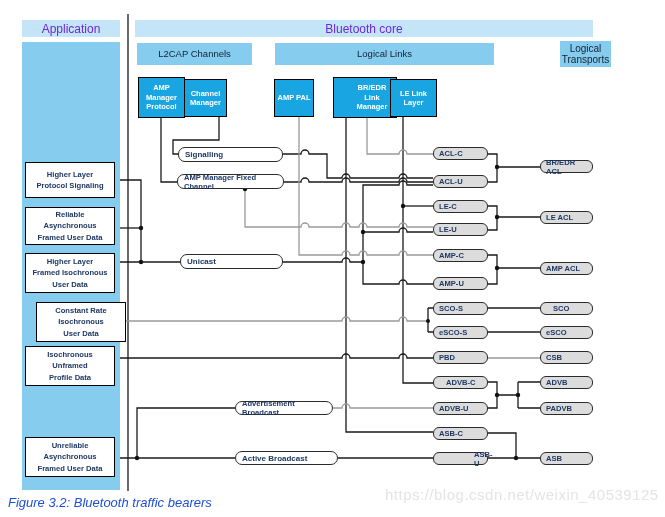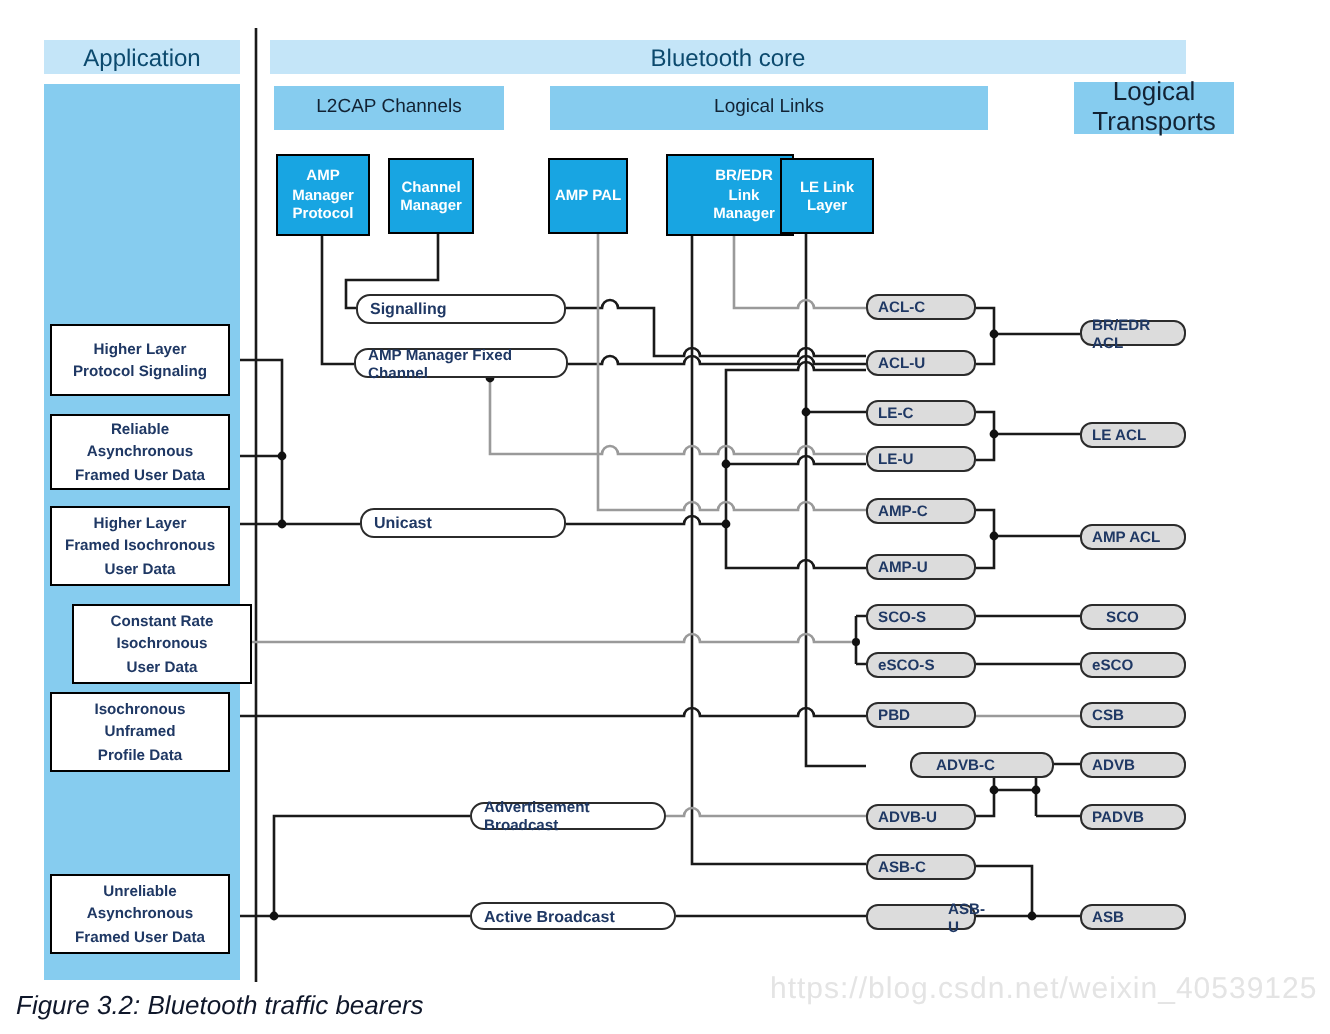--- a/index.html
+++ b/index.html
@@ -9,35 +9,35 @@
     --box-gray:#dcdcdc;
     --line-black:#1a1a1a;
     --line-gray:#9a9a9a;
     --label-navy:#1f3864;
   }
   html,body{margin:0;padding:0;background:#fff;}
   #stage{position:relative;width:665px;height:517px;background:#fff;
          font-family:"Liberation Sans","DejaVu Sans",sans-serif;overflow:hidden;}
   .abs{position:absolute;box-sizing:border-box;}
   .hdr{background:var(--header-blue);display:flex;align-items:center;justify-content:center;
-       font-size:12px;color:#0c4a6e;}
+       font-size:12px;color:#6d28d9;}
   .bar{background:var(--bar-blue);display:flex;align-items:center;justify-content:center;
        font-size:9.5px;color:#122233;text-align:center;line-height:1.15;white-space:pre-line;}
   .panel{background:var(--bar-blue);}
   .blk{background:var(--block-blue);border:1px solid #000;color:#fff;font-weight:bold;
        font-size:7.5px;line-height:1.25;display:flex;align-items:center;justify-content:center;
        text-align:center;white-space:pre-line;}
   .tbox{background:#fff;border:1.2px solid #000;color:var(--label-navy);font-weight:bold;
         font-size:7.6px;line-height:1.5;display:flex;align-items:center;justify-content:center;
         text-align:center;white-space:pre-line;}
   .pill{background:#fff;border:1.3px solid #2b2b2b;border-radius:7px;color:var(--label-navy);
         font-weight:bold;font-size:8px;display:flex;align-items:center;padding-left:6px;}
   .gbox{background:var(--box-gray);border:1.3px solid #2b2b2b;border-radius:6px;color:var(--label-navy);
         font-weight:bold;font-size:7.6px;display:flex;align-items:center;padding-left:5px;}
-  .caption{font-style:italic;font-size:13px;color:#0f172a;}
+  .caption{font-style:italic;font-size:13px;color:#1d4ed8;}
   .watermark{font-size:15px;color:#e4e4e4;letter-spacing:.5px;}
   svg{position:absolute;left:0;top:0;}
 </style>
 </head>
 <body>
 
 <div id="stage">
 
   <svg width="665" height="517" viewBox="0 0 665 517">
     <g stroke="#1a1a1a" stroke-width="1.3" fill="none">
@@ -95,27 +95,27 @@
     </g>
   </svg>
 
   <div class="abs hdr" style="left:22px;top:20px;width:98px;height:17px;">Application</div>
   <div class="abs hdr" style="left:135px;top:20px;width:458px;height:17px;">Bluetooth core</div>
 
   <div class="abs panel" style="left:22px;top:42px;width:98px;height:448px;"></div>
 
   <div class="abs bar" style="left:137px;top:43px;width:115px;height:22px;">L2CAP Channels</div>
   <div class="abs bar" style="left:275px;top:43px;width:219px;height:22px;">Logical Links</div>
-  <div class="abs bar" style="left:537px;top:41px;width:80px;height:26px;font-size:13px;">Logical
+  <div class="abs bar" style="left:560px;top:41px;width:51px;height:26px;font-size:10px;">Logical
 Transports</div>
 
   <div class="abs blk" style="left:138px;top:77px;width:47px;height:41px;">AMP
 Manager
 Protocol</div>
-  <div class="abs blk" style="left:194px;top:79px;width:43px;height:38px;">Channel
+  <div class="abs blk" style="left:184px;top:79px;width:43px;height:38px;">Channel
 Manager</div>
   <div class="abs blk" style="left:274px;top:79px;width:40px;height:38px;">AMP PAL</div>
   <div class="abs blk" style="left:333px;top:77px;width:64px;height:41px;padding-left:14px;">BR/EDR
 Link
 Manager</div>
   <div class="abs blk" style="left:390px;top:79px;width:47px;height:38px;">LE Link
 Layer</div>
 
   <div class="abs tbox" style="left:25px;top:162px;width:90px;height:36px;">Higher Layer
 Protocol  Signaling</div>
@@ -143,21 +143,21 @@
 
   <div class="abs gbox" style="left:433px;top:147px;width:55px;height:13px;">ACL-C</div>
   <div class="abs gbox" style="left:433px;top:175px;width:55px;height:13px;">ACL-U</div>
   <div class="abs gbox" style="left:433px;top:200px;width:55px;height:13px;">LE-C</div>
   <div class="abs gbox" style="left:433px;top:223px;width:55px;height:13px;">LE-U</div>
   <div class="abs gbox" style="left:433px;top:249px;width:55px;height:13px;">AMP-C</div>
   <div class="abs gbox" style="left:433px;top:277px;width:55px;height:13px;">AMP-U</div>
   <div class="abs gbox" style="left:433px;top:302px;width:55px;height:13px;">SCO-S</div>
   <div class="abs gbox" style="left:433px;top:326px;width:55px;height:13px;">eSCO-S</div>
   <div class="abs gbox" style="left:433px;top:351px;width:55px;height:13px;">PBD</div>
-  <div class="abs gbox" style="left:455px;top:376px;width:72px;height:13px;padding-left:12px;">ADVB-C</div>
+  <div class="abs gbox" style="left:433px;top:376px;width:55px;height:13px;padding-left:12px;">ADVB-C</div>
   <div class="abs gbox" style="left:433px;top:402px;width:55px;height:13px;">ADVB-U</div>
   <div class="abs gbox" style="left:433px;top:427px;width:55px;height:13px;">ASB-C</div>
   <div class="abs gbox" style="left:433px;top:452px;width:55px;height:13px;padding-left:40px;">ASB-U</div>
 
   <div class="abs gbox" style="left:540px;top:160px;width:53px;height:13px;">BR/EDR ACL</div>
   <div class="abs gbox" style="left:540px;top:211px;width:53px;height:13px;">LE ACL</div>
   <div class="abs gbox" style="left:540px;top:262px;width:53px;height:13px;">AMP ACL</div>
   <div class="abs gbox" style="left:540px;top:302px;width:53px;height:13px;padding-left:12px;">SCO</div>
   <div class="abs gbox" style="left:540px;top:326px;width:53px;height:13px;">eSCO</div>
   <div class="abs gbox" style="left:540px;top:351px;width:53px;height:13px;">CSB</div>

